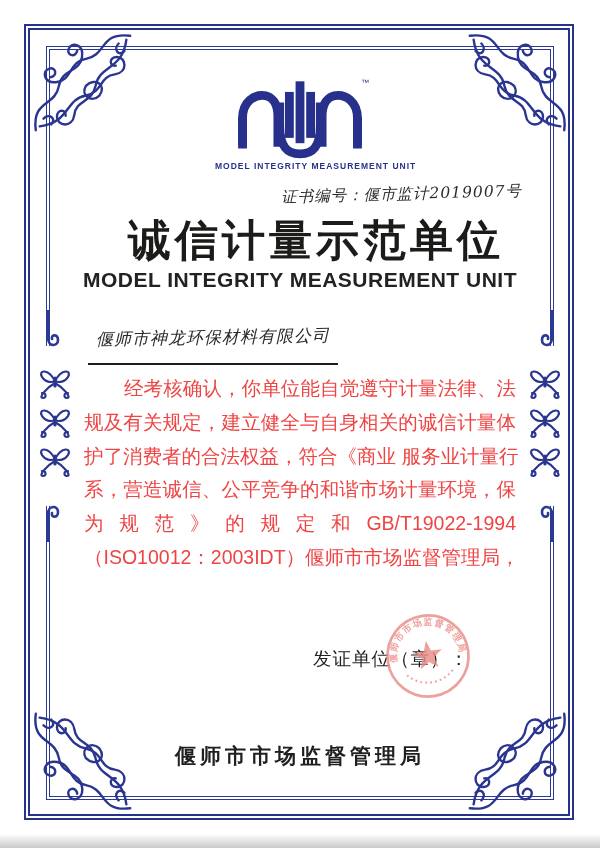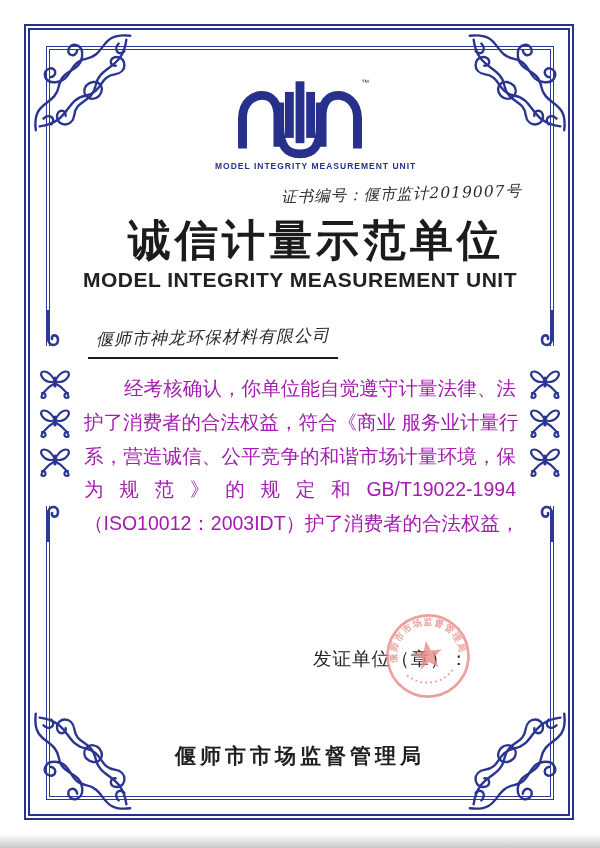--- a/index.html
+++ b/index.html
@@ -57,32 +57,32 @@
   }
   .subtitle{
     position:absolute; top:268px; left:0; width:100%; text-align:center;
     font-weight:bold; font-size:21px; letter-spacing:0.5px; color:#222;
     white-space:nowrap;
   }
 
   
   .company-line{
     position:absolute; top:326px; left:88px; width:246px;
-    border-bottom:2px solid #1c1c1c; padding:0 2px 8px 2px; text-align:center;
+    border-bottom:2px solid #1c1c1c; padding:0 2px 14px 2px; text-align:center;
   }
   .company-line span{
     display:inline-block;
     font-family:"DejaVu Serif", serif; font-style:italic;
     font-size:17px; color:#2a2a2a; transform:rotate(-1deg);
     letter-spacing:1px; white-space:nowrap;
   }
 
   
   .body-text{position:absolute; top:372px; left:84px; width:432px;
-    font-size:19.5px; color:#a21caf; font-weight:500;}
+    font-size:19.5px; color:#ef4444; font-weight:500;}
   .body-line{height:33.8px; line-height:33.8px; text-align:justify;
     text-align-last:justify; white-space:nowrap;}
   .body-line.first{text-indent:2.05em;}
   .body-line.last{text-align-last:left;}
 
   
   .issuer{position:absolute; top:646px; left:313px; font-size:18.5px;
     color:#1f1f1f; font-weight:500; letter-spacing:1px; white-space:nowrap;text-align:right;}
   .seal{position:absolute; left:383px; top:611px; width:90px; height:90px;
     opacity:0.8; transform:rotate(-8deg);}
@@ -192,24 +192,25 @@
 
   <div class="title">诚信计量示范单位</div>
   <div class="subtitle">MODEL INTEGRITY MEASUREMENT UNIT</div>
 
   <div class="company-line">
     <span>偃师市神龙环保材料有限公司</span>
   </div>
 
   <div class="body-text">
     <div class="body-line first">经考核确认，你单位能自觉遵守计量法律、法</div>
+    <div class="body-line">规及有关规定，建立健全与自身相关的诚信计量体</div>
     <div class="body-line">护了消费者的合法权益，符合《商业 服务业计量行</div>
     <div class="body-line">系，营造诚信、公平竞争的和谐市场计量环境，保</div>
     <div class="body-line">为规范》的规定和GB/T19022-1994</div>
-    <div class="body-line">（ISO10012：2003IDT）护了消费者的合法权益，</div>
+    <div class="body-line">（ISO10012：2003IDT）偃师市市场监督管理局，</div>
   </div>
 
   <div class="issuer">发证单位（章）：</div>
 
   <svg class="seal" viewBox="0 0 100 100">
     <circle cx="50" cy="50" r="45" fill="none" stroke="#e98a84" stroke-width="3"></circle>
     <polygon points="50,33 54,44.5 66.2,44.7 56.5,52.1 60,63.8 50,56.8 40,63.8 43.5,52.1 33.8,44.7 46,44.5" fill="#e98a84"></polygon>
     <path id="sealArc" d="M15,50 A35,35 0 1 1 85,50" fill="none"></path>
     <text font-size="10" fill="#e98a84" letter-spacing="1.5" font-weight="bold">
       <textPath href="#sealArc" startOffset="50%" text-anchor="middle">偃师市市场监督管理局</textPath>

